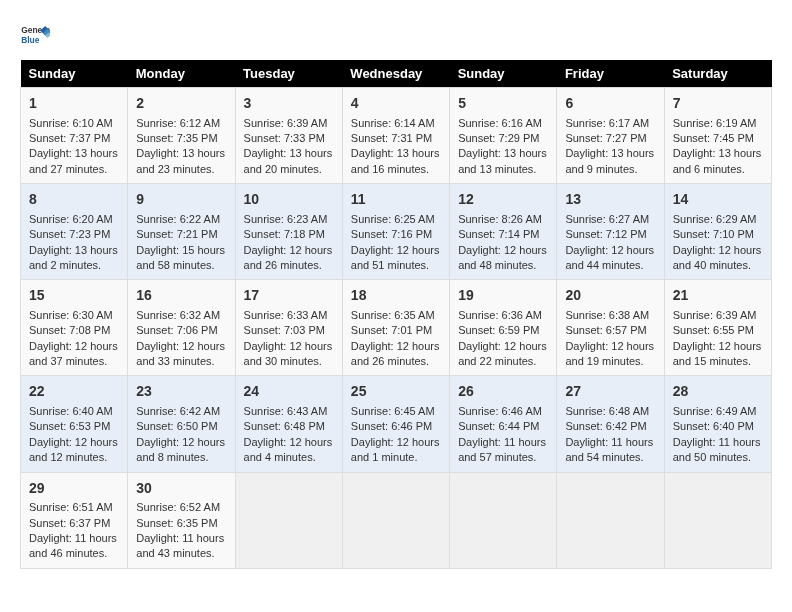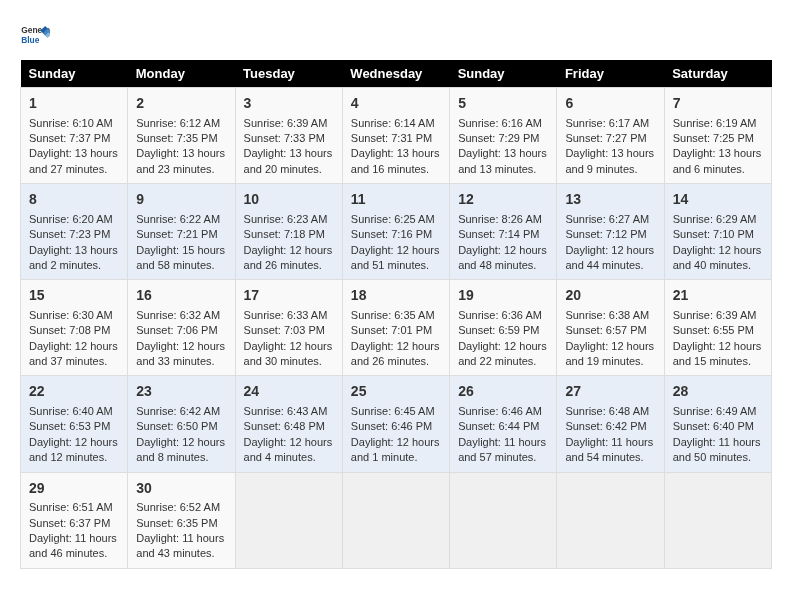--- a/index.html
+++ b/index.html
@@ -135,21 +135,21 @@
         </td>
         <td>
           <span class="day-num">6</span>
           <div>Sunrise: 6:17 AM</div>
           <div>Sunset: 7:27 PM</div>
           <div>Daylight: 13 hours and 9 minutes.</div>
         </td>
         <td>
           <span class="day-num">7</span>
           <div>Sunrise: 6:19 AM</div>
-          <div>Sunset: 7:25 PM</div>
+          <div>Sunset: 7:45 PM</div>
           <div>Daylight: 13 hours and 6 minutes.</div>
         </td>
       </tr>
       <tr>
         <td>
           <span class="day-num">8</span>
           <div>Sunrise: 6:20 AM</div>
           <div>Sunset: 7:23 PM</div>
           <div>Daylight: 13 hours and 2 minutes.</div>
         </td>

